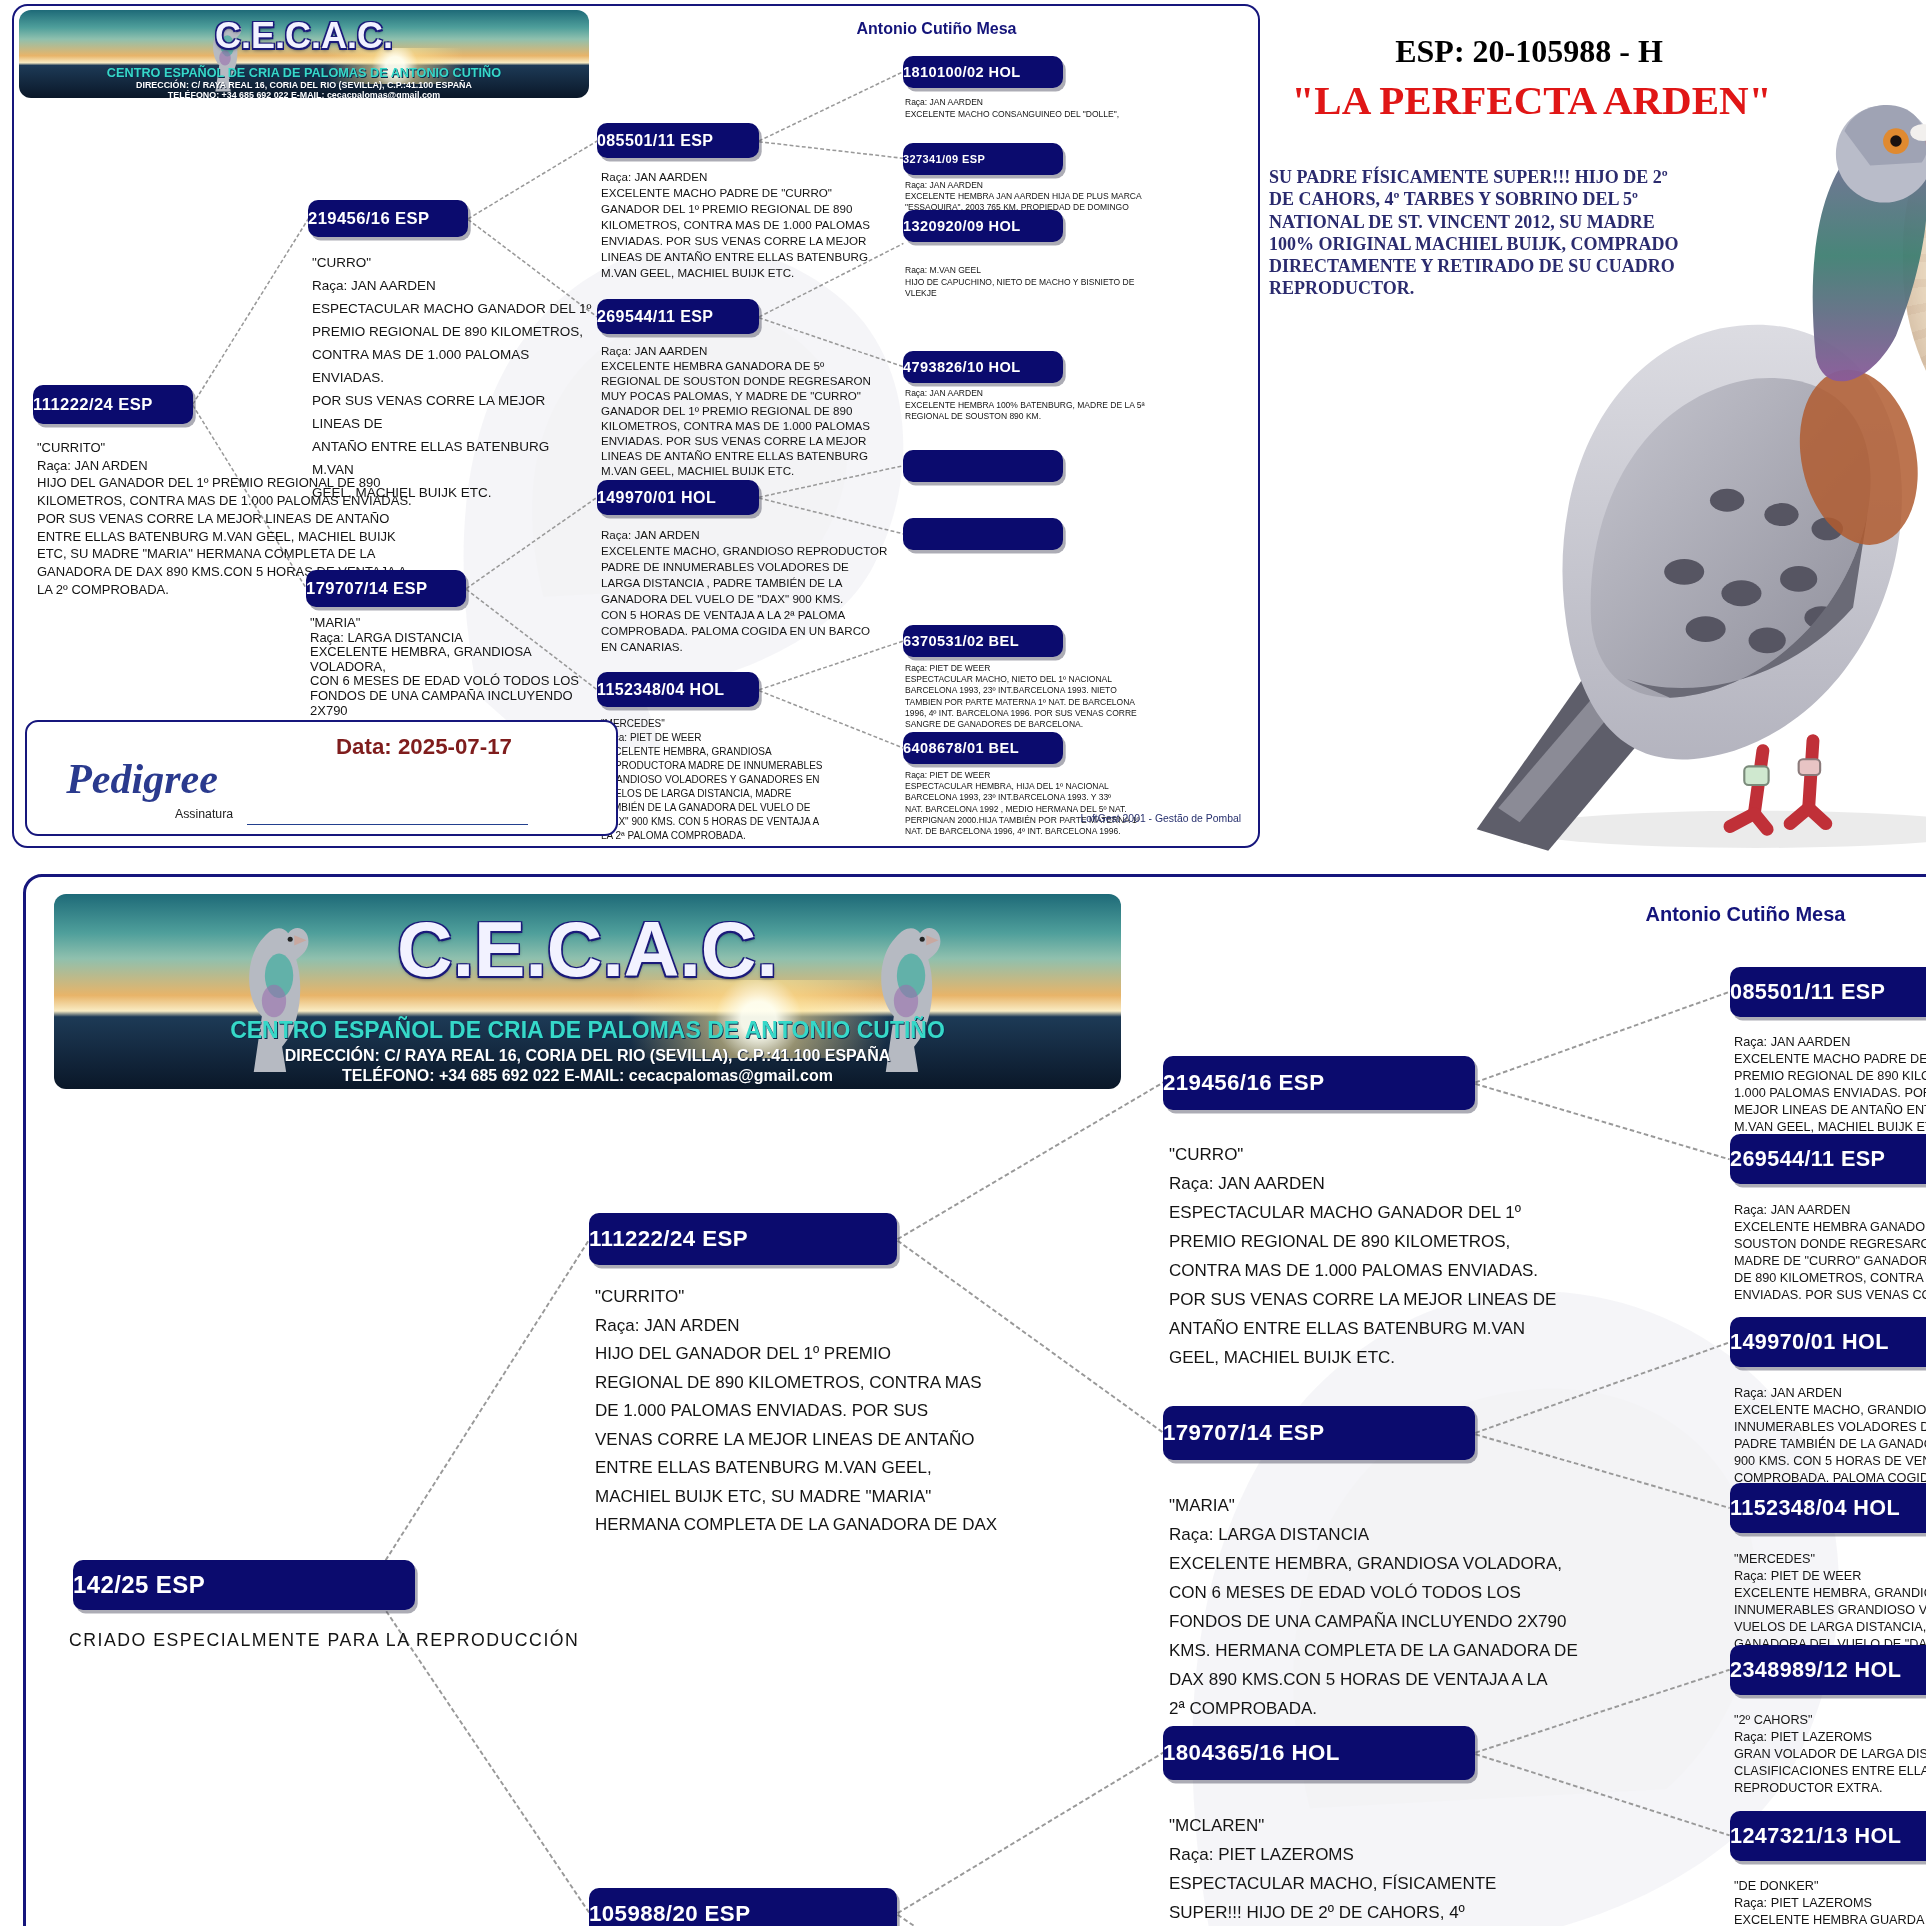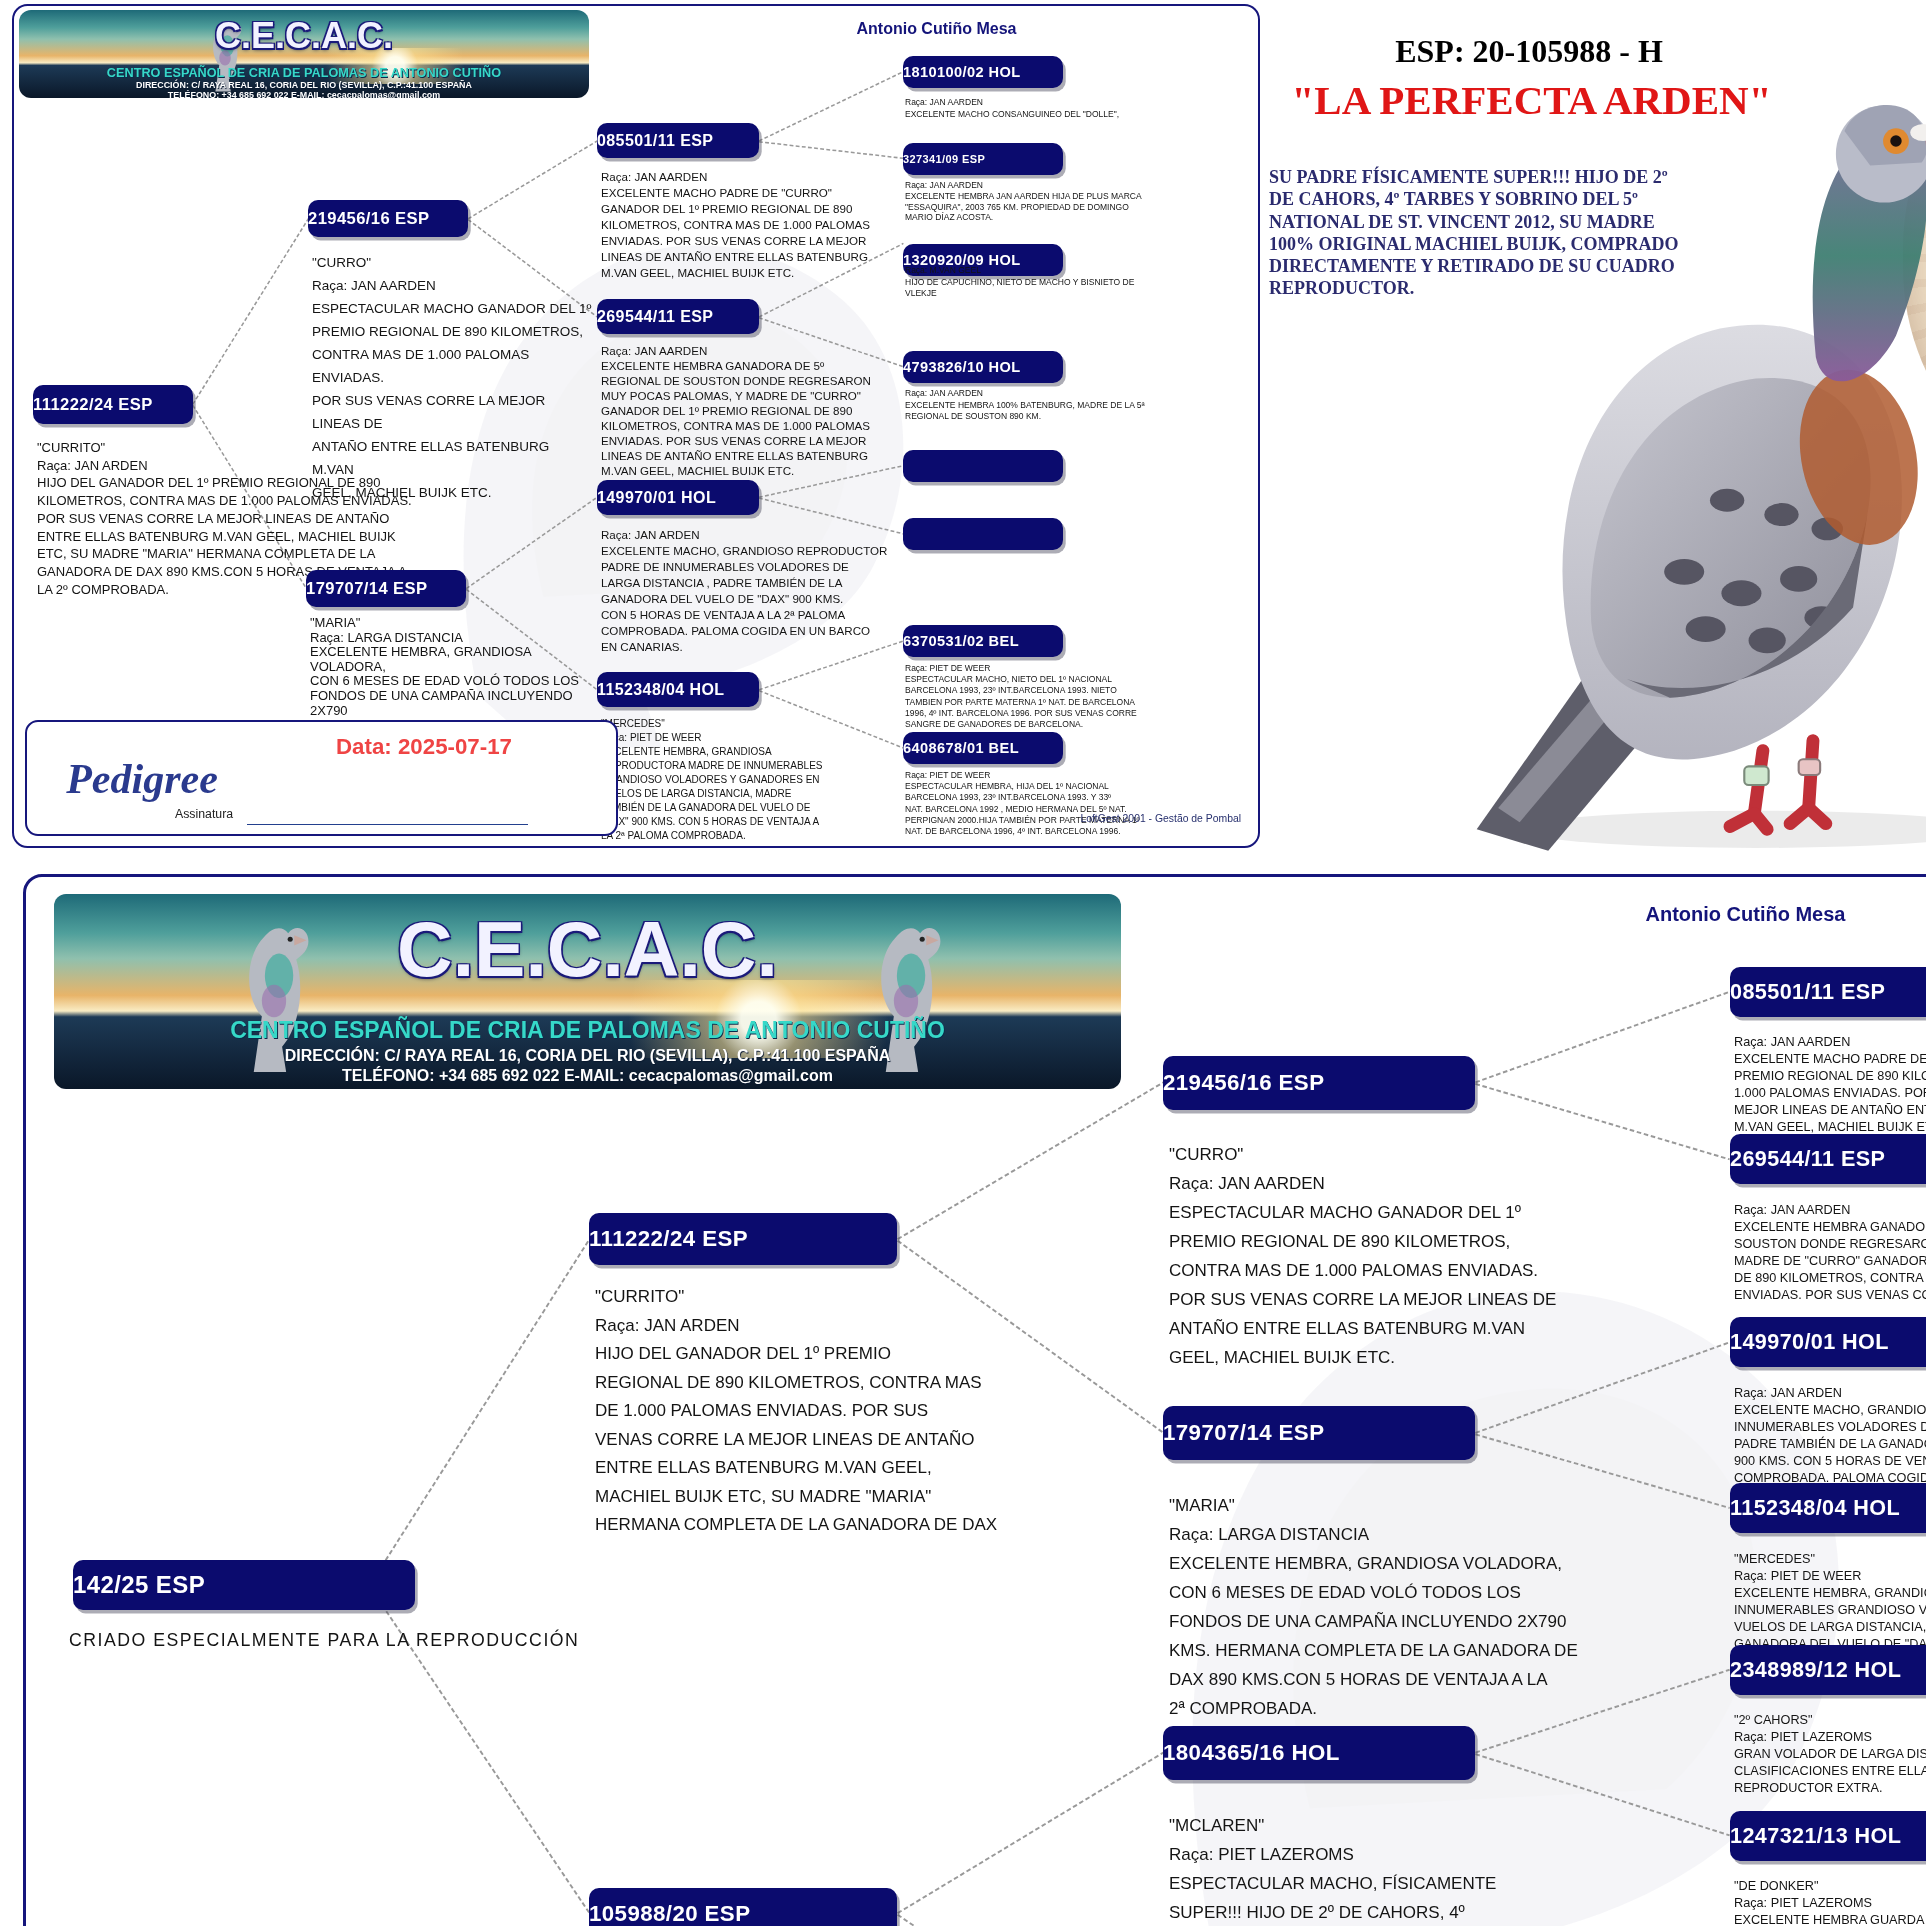--- a/index.html
+++ b/index.html
@@ -16,21 +16,21 @@
   .banner .sun{position:absolute;left:46%;top:44%;width:40%;height:40%;
           background:radial-gradient(circle,rgba(255,255,240,.95) 0 8%,rgba(255,228,150,.55) 20%,transparent 60%);}
   .banner .acro{position:absolute;width:100%;text-align:center;color:#f2f2ff;font-weight:bold;
           text-shadow:1.5px 1.5px 0 #1a1a7a,-1.5px -1.5px 0 #1a1a7a,1.5px -1.5px 0 #1a1a7a,-1.5px 1.5px 0 #1a1a7a,0 2.3px 3.9px rgba(0,0,30,.6);}
   .banner .teal{position:absolute;width:100%;text-align:center;color:#36d8c8;font-weight:bold;
           text-shadow:0.8px 0.8px 0 #0a2a4a;}
   .banner .wline{position:absolute;width:100%;text-align:center;color:#fff;font-weight:bold;
           text-shadow:0.8px 0.8px 0.8px #0a1a30;}
   .footerbox{position:absolute;border:2.3px solid #16167c;border-radius:13px;background:#fff;z-index:4;}
   .script{position:absolute;font-family:"Liberation Serif",serif;font-style:italic;font-weight:bold;color:#2a3a8e;z-index:5;}
-  .datatxt{position:absolute;font-weight:bold;color:#ef4444;z-index:5;}
+  .datatxt{position:absolute;font-weight:bold;color:#7f1d1d;z-index:5;}
   .sig{position:absolute;color:#222;z-index:5;}
   .sigline{position:absolute;border-bottom:1.5px solid #23408e;z-index:5;}
   .credit{position:absolute;color:#27306e;z-index:5;}
   .serifT{position:absolute;font-family:"Liberation Serif",serif;font-weight:bold;text-align:center;z-index:4;}
   .wm{position:absolute;z-index:2;opacity:.08;}
   .eye{position:absolute;left:1903px;top:11.6px;width:505px;height:501px;border-radius:48% 52% 50% 50%;z-index:2;
        background:radial-gradient(circle at 47% 52%,#000 0 13%,#2e0f08 14% 21%,#6e2818 22% 32%,#93402a 33% 39%,#b86a40 40% 45%,#d9b98f 46% 52%,#efe0c8 53% 66%,#f4ead9 67% 82%,#f0e3d3 100%);
        box-shadow:inset 0 0 46px rgba(120,70,40,.35);}
   .eye .tex{position:absolute;inset:0;border-radius:inherit;
        background:repeating-conic-gradient(rgba(120,60,30,.06) 0 2deg,transparent 2deg 6deg);}
@@ -190,21 +190,21 @@
 EXCELENTE MACHO CONSANGUINEO DEL "DOLLE",</div>
 
 <div class="pbox" style="left:903px;top:143px;width:160px;height:32px;font-size:11px;">
     <span>327341/09 ESP</span>
   </div>
 <div class="ptext" style="left:905px;top:180px;width:331px;font-size:8.5px;line-height:10.8px;">Raça: JAN AARDEN
 EXCELENTE HEMBRA JAN AARDEN HIJA DE PLUS MARCA
 "ESSAQUIRA", 2003 765 KM. PROPIEDAD DE DOMINGO
 MARIO DÍAZ ACOSTA.</div>
 
-<div class="pbox" style="left:903px;top:244px;width:160px;height:32px;font-size:14.6px;">
+<div class="pbox" style="left:903px;top:210px;width:160px;height:32px;font-size:14.6px;">
     <span>1320920/09 HOL</span>
   </div>
 <div class="ptext" style="left:905px;top:265px;width:331px;font-size:8.5px;line-height:11.6px;">Raça: M.VAN GEEL
 HIJO DE CAPUCHINO, NIETO DE MACHO Y BISNIETO DE
 VLEKJE</div>
 
 <div class="pbox" style="left:903px;top:351px;width:160px;height:32px;font-size:14.6px;">
     <span>4793826/10 HOL</span>
   </div>
 <div class="ptext" style="left:905px;top:388px;width:331px;font-size:8.5px;line-height:11.6px;">Raça: JAN AARDEN

